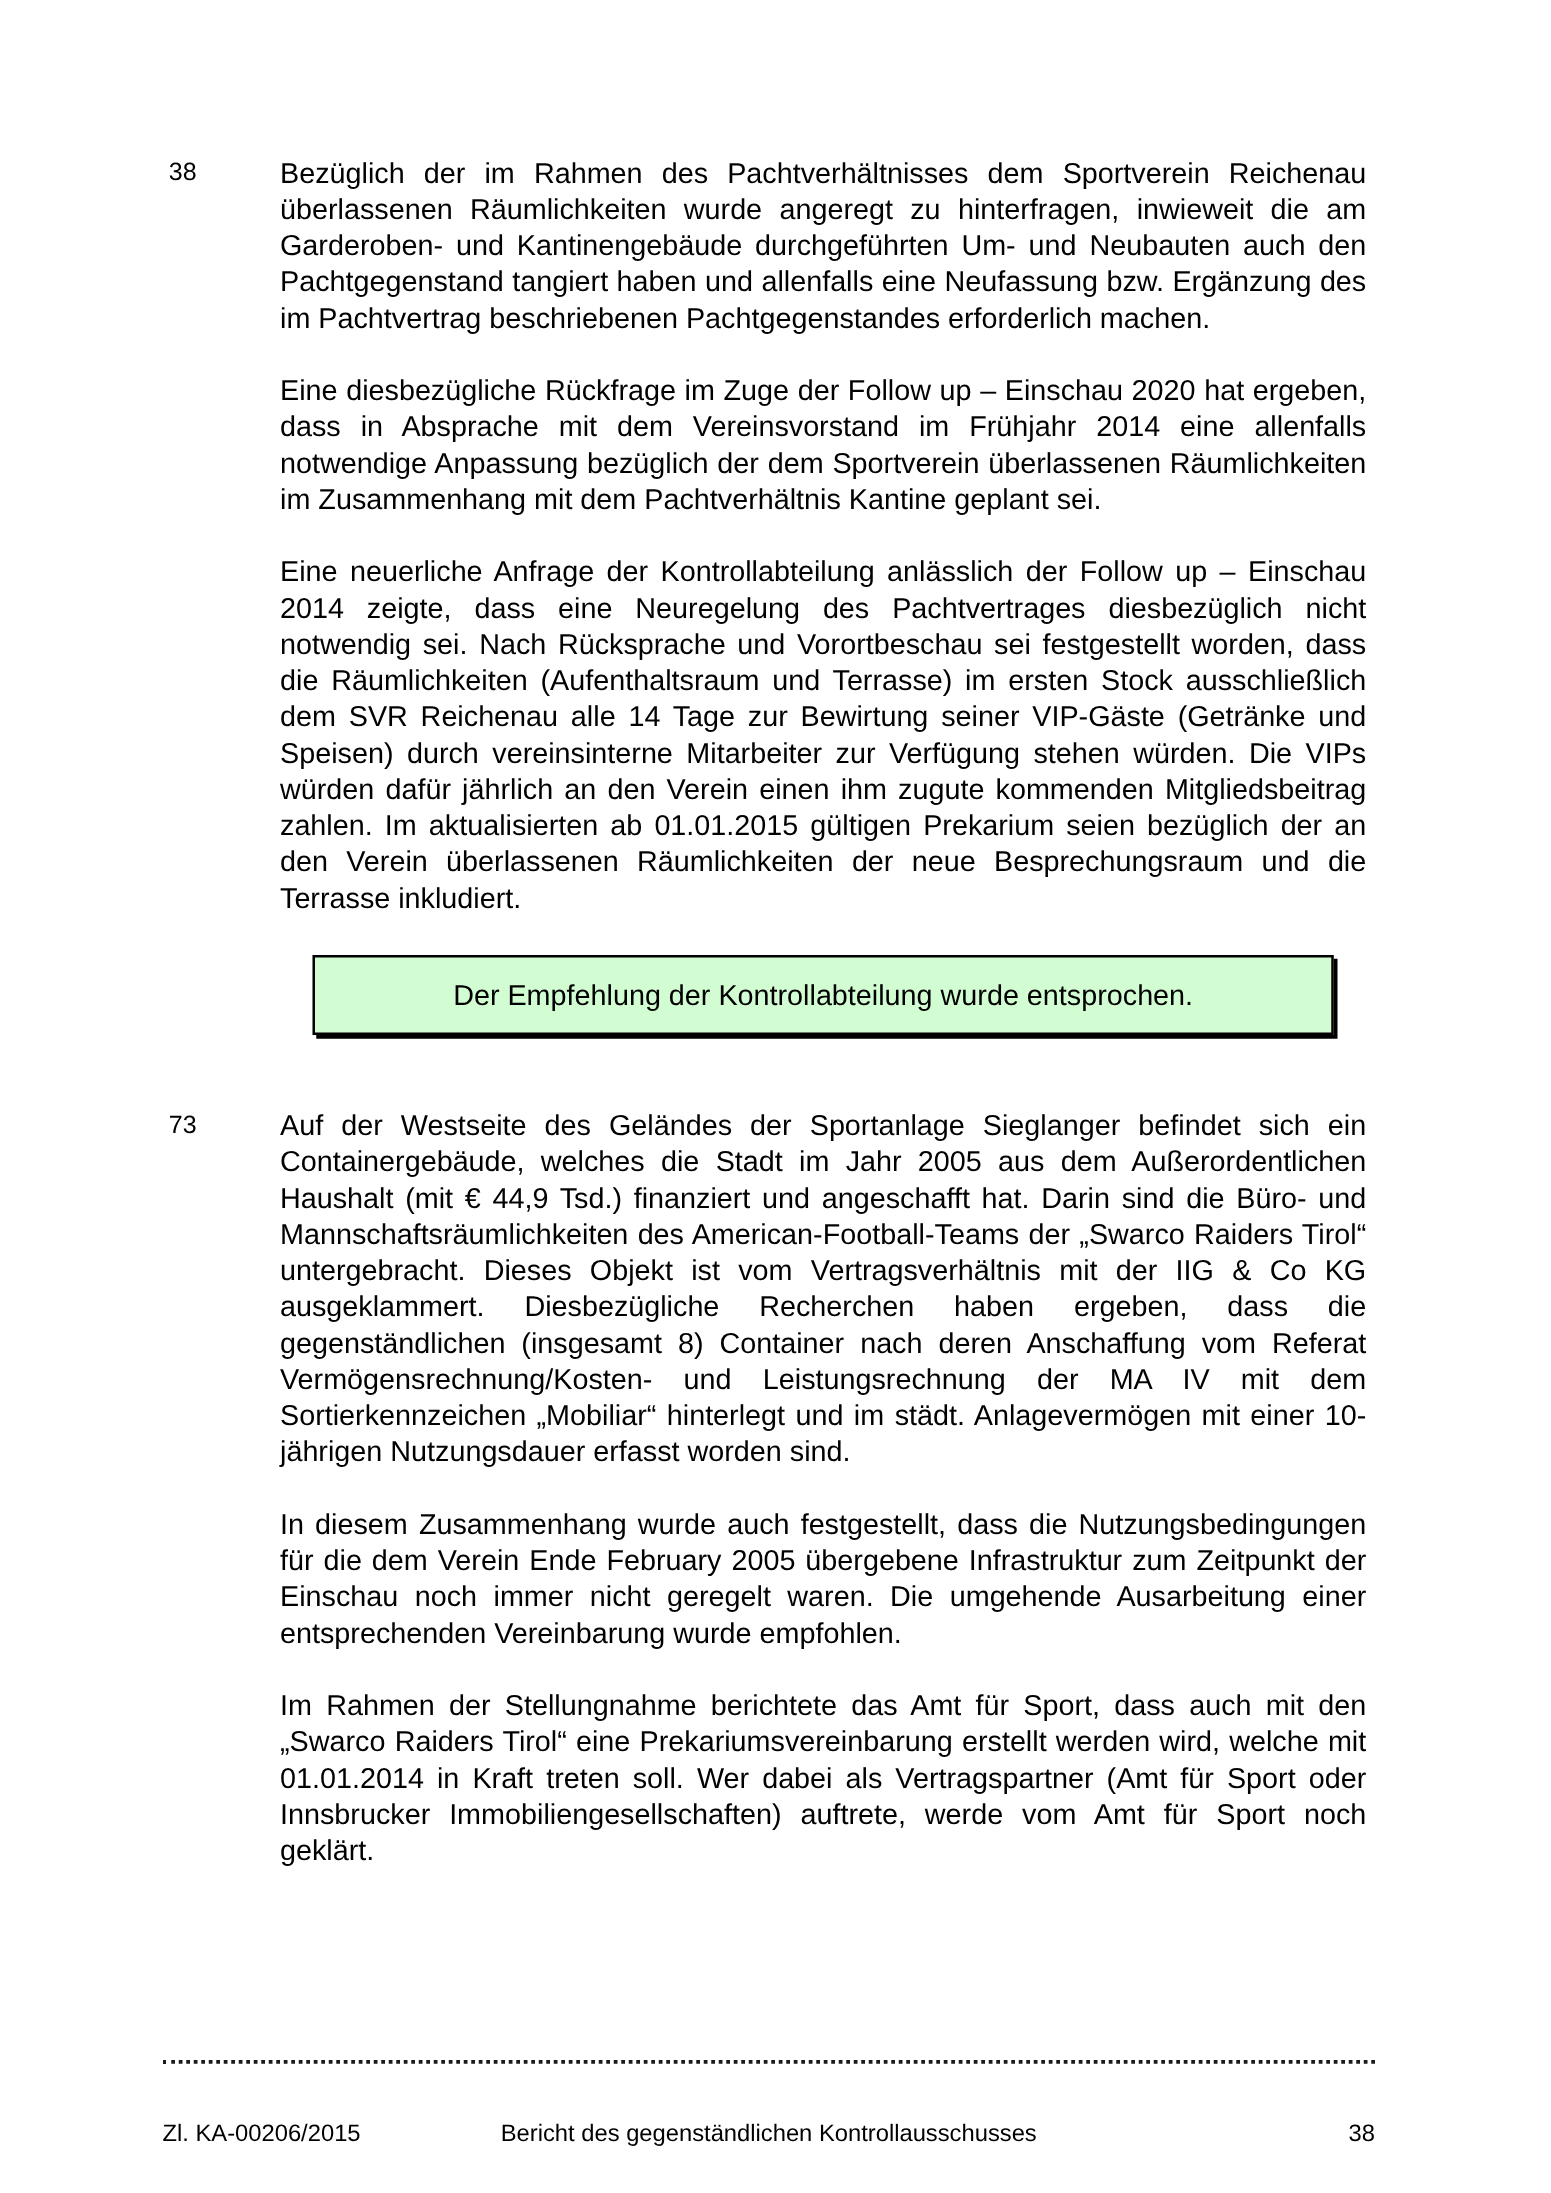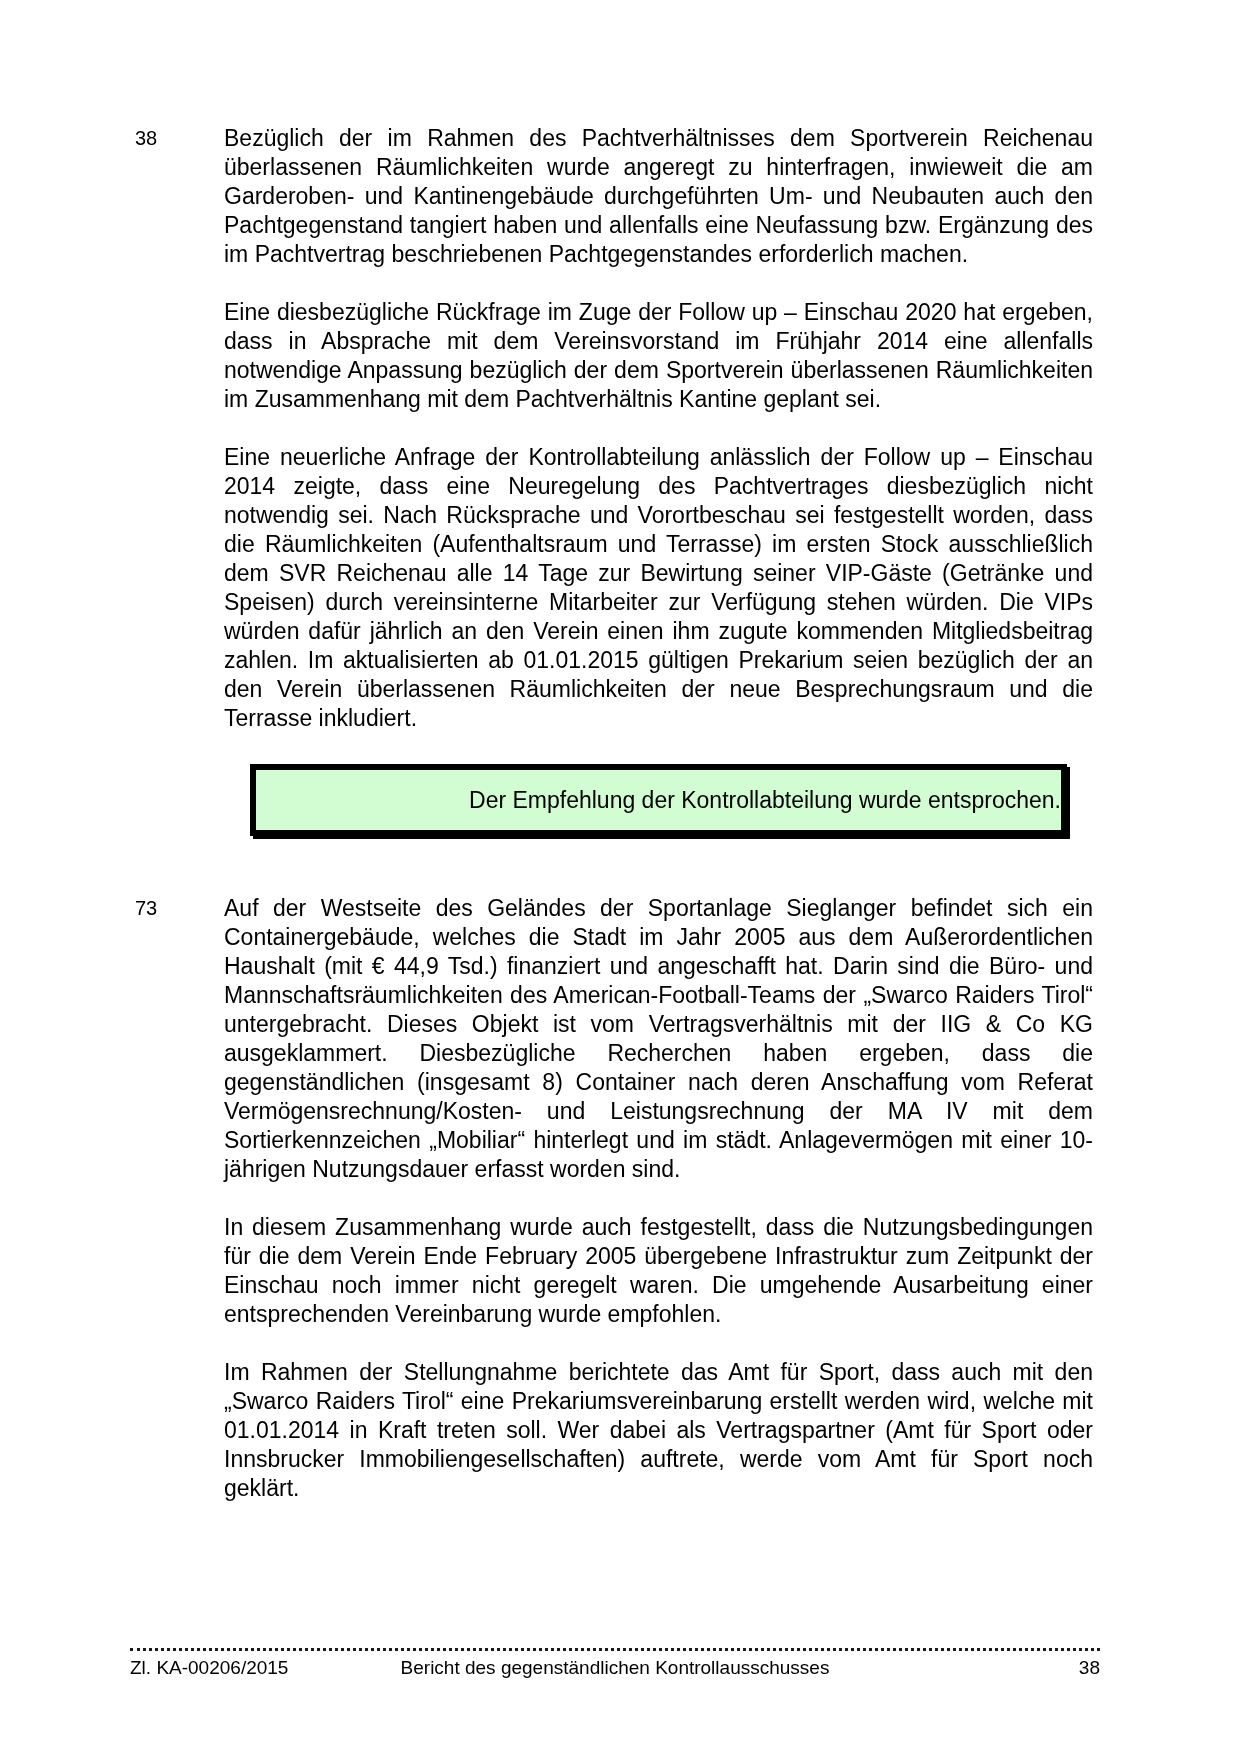--- a/index.html
+++ b/index.html
@@ -43,27 +43,27 @@
     text-align: justify;
   }
   .para {
     margin: 0 0 29px 0;
   }
   .para:last-child {
     margin-bottom: 0;
   }
   .callout {
     margin: 31px 26px 2px 26px;
-    border: 6px solid #15803d;
+    border: 2px solid #15803d;
     box-shadow: 3px 3px 0 0 #000000;
     background: #d2fcd2;
     height: 60px;
     display: flex;
     align-items: center;
-    justify-content: flex-end;
+    justify-content: center;
     text-align: center;
   }
   .callout-text {
     font-size: 23px;
     line-height: 29px;
   }
   .footer {
     position: absolute;
     left: 130px;
     top: 1648px;
@@ -74,21 +74,21 @@
     height: 0;
     margin-bottom: 5px;
   }
   .footer-row {
     display: grid;
     grid-template-columns: 1fr auto 1fr;
     align-items: baseline;
     font-size: 19px;
     line-height: 23px;
   }
-  .footer-ref    { justify-self: start; }
+  .footer-ref    { justify-self: start; margin-top: 40px; }
   .footer-title  { justify-self: center; }
   .footer-page   { justify-self: end; }
 </style>
 </head>
 <body>
 
 <div class="page">
 
   <div class="content">
 

